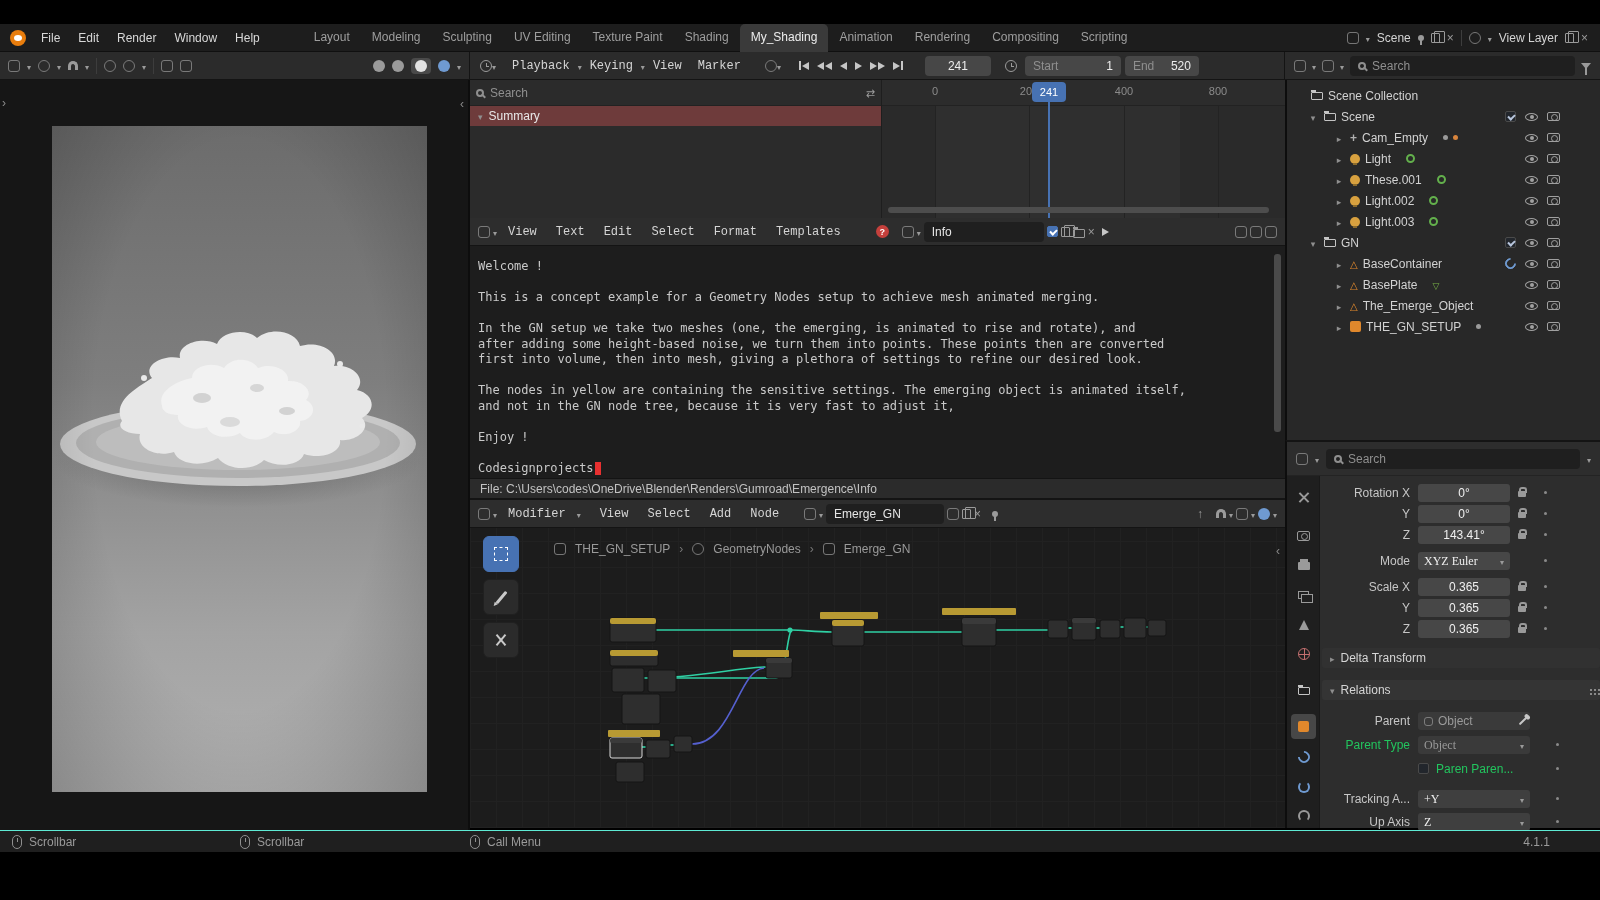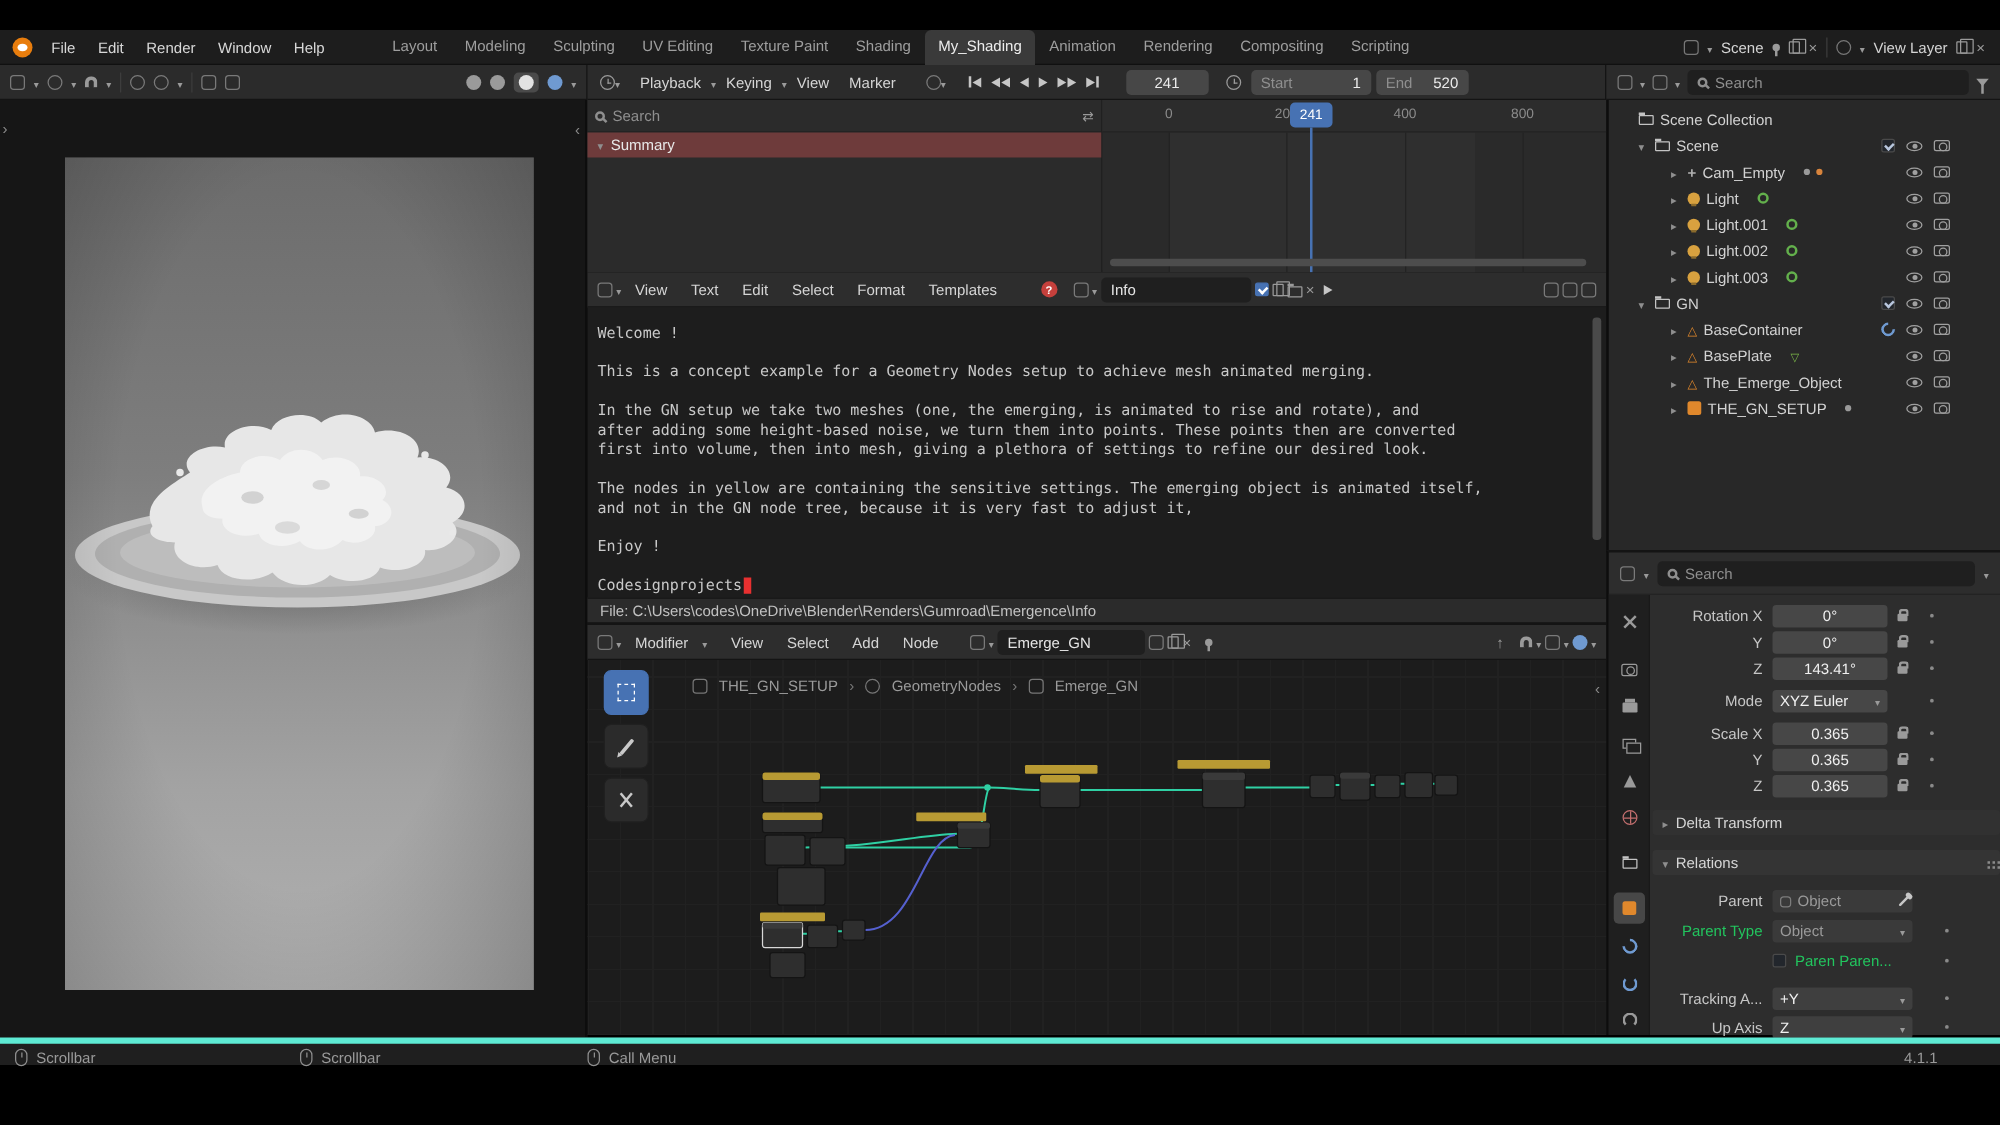--- a/index.html
+++ b/index.html
@@ -83,21 +83,21 @@
 #ws-tabs{display:flex;margin-left:34px;height:28px;align-items:stretch;}
 .tab{padding:6px 11px 0;color:#9e9e9e;border-radius:5px 5px 0 0;}
 .tab.active{background:#3a3a3a;color:#ededed;}
 #tb-right{margin-left:auto;display:flex;align-items:center;gap:7px;padding-right:12px;}
 
 
 .strip{position:absolute;top:52px;height:28px;background:#2b2b2b;display:flex;align-items:center;border-bottom:1px solid #141414;}
 #vp-header{left:0;width:470px;border-right:1px solid #141414;gap:7px;padding:0 8px;}
 #tl-header{left:470px;width:815px;border-right:1px solid #141414;}
 #ol-header{left:1285px;width:315px;gap:6px;padding:0 9px;}
-.hmenu{padding:0 8px;color:#d5d5d5;}
+.hmenu{padding:0 8px;color:#d5d5d5;font-family:Liberation Mono, monospace;}
 .field{background:#474747;border-radius:4px;height:20px;display:flex;align-items:center;color:#ececec;}
 .darkfield{background:#1f1f1f;border-radius:4px;height:20px;display:flex;align-items:center;gap:6px;padding:0 8px;color:#8f8f8f;}
 
 
 #viewport{position:absolute;left:0;top:80px;width:470px;height:750px;background:#161616;border-right:2px solid #0d0d0d;}
 #render{position:absolute;left:52px;top:46px;width:375px;height:666px;overflow:hidden;
  background:linear-gradient(180deg,#6c6c6c,#7e7e7e 38%,#8c8c8c 52%,#a3a3a3 76%,#b1b1b1);}
 .vig{position:absolute;inset:0;background:radial-gradient(ellipse at 50% 45%,rgba(0,0,0,0) 55%,rgba(0,0,0,.22));}
 .plate-shadow{position:absolute;left:0;top:286px;width:372px;height:96px;border-radius:50%;background:radial-gradient(ellipse,rgba(50,50,50,.4),rgba(50,50,50,0) 70%);}
 .plate-rim{position:absolute;left:8px;top:276px;width:356px;height:84px;border-radius:50%;background:#c8c8c8;}
@@ -157,21 +157,21 @@
 #properties{position:absolute;left:1285px;top:440px;width:315px;height:388px;background:#2d2d2d;border-left:2px solid #0d0d0d;border-top:2px solid #141414;}
 .props-header{height:34px;display:flex;align-items:center;gap:7px;padding:0 9px;border-bottom:1px solid #232323;}
 #ptabs{position:absolute;left:0;top:34px;width:33px;bottom:0;background:#1f1f1f;border-right:1px solid #191919;}
 .ptab{position:absolute;left:4px;width:25px;height:25px;display:flex;align-items:center;justify-content:center;border-radius:4px;}
 .ptab.active{background:#474747;}
 #pmain{position:absolute;left:33px;top:34px;right:0;bottom:0;}
 .prow{position:absolute;left:0;width:282px;height:18px;}
 .plabel{position:absolute;left:0;width:90px;text-align:right;color:#c6c6c6;line-height:18px;white-space:nowrap;}
 .plabel.off{color:#22c55e;}
 .pfield{position:absolute;left:98px;width:92px;height:18px;background:#474747;border-radius:3px;display:flex;align-items:center;justify-content:center;color:#f0f0f0;}
-.pfield.dd{justify-content:space-between;padding:0 6px;}
+.pfield.dd{justify-content:space-between;padding:0 6px;font-family:Liberation Serif, serif;}
 .pfield.wide{width:112px;}
 .pfield.off{background:#3a3a3a;color:#9a9a9a;}
 .plock{position:absolute;left:198px;top:3px;}
 .pdot{position:absolute;left:224px;top:7px;width:3px;height:3px;border-radius:50%;background:#8a8a8a;}
 .psec{position:absolute;left:2px;width:278px;height:20px;background:#343434;border-radius:3px;display:flex;align-items:center;gap:6px;padding:0 8px;color:#d6d6d6;}
 .pcheck{position:absolute;left:98px;top:3px;}
 
 
 .ti-tool{position:relative;width:13px;height:13px;}
 .ti-tool::before,.ti-tool::after{content:"";position:absolute;left:6px;top:0;width:2px;height:13px;background:#9a9a9a;}
@@ -185,21 +185,21 @@
 .ti-layers::after{content:"";position:absolute;left:2px;top:2px;width:10px;height:7px;border:1px solid #9a9a9a;background:#1f1f1f;}
 .ti-scene{width:0;height:0;border-left:5px solid transparent;border-right:5px solid transparent;border-bottom:10px solid #9a9a9a;}
 .ti-world{width:12px;height:12px;border:1px solid #c36f6f;border-radius:50%;position:relative;}
 .ti-world::before{content:"";position:absolute;left:0;top:5px;width:10px;height:1px;background:#c36f6f;}
 .ti-world::after{content:"";position:absolute;left:5px;top:0;width:1px;height:10px;background:#c36f6f;}
 .ti-mod{width:12px;height:12px;border:2px solid #6f9ad1;border-radius:50%;border-left-color:transparent;transform:rotate(45deg);}
 .ti-phys{width:12px;height:12px;border:2px solid #6f9ad1;border-radius:50%;border-top-color:transparent;}
 .ti-con{width:12px;height:12px;border:2px solid #9a9a9a;border-radius:50%;border-bottom-color:transparent;}
 
 
-#statusbar{position:absolute;left:0;top:830px;width:1600px;height:22px;background:#1f1f1f;border-top:5px solid #5eead4;color:#9a9a9a;}
+#statusbar{position:absolute;left:0;top:830px;width:1600px;height:22px;background:#1f1f1f;border-top:1px solid #5eead4;color:#9a9a9a;}
 .sb-item{position:absolute;top:0;height:22px;display:flex;align-items:center;gap:7px;}
 </style>
 </head>
 <body>
 
 <div id="app">
 
   <div id="topbar">
     <span class="logo"></span>
     <span class="menu">File</span>
@@ -567,21 +567,21 @@
       <span class="ol-label">Light</span>
       <span class="gring" style="margin-left:10px"></span>
       <span class="right-ics">
           <span class="eye"></span>
           <span class="camic"></span>
         </span>
     </div>
     <div class="ol-row" style="padding-left:46px">
       <span class="arrow tri-rt"></span>
       <span class="bulb"></span>
-      <span class="ol-label">Light.001</span>
+      <span class="ol-label">These.001</span>
       <span class="gring" style="margin-left:10px"></span>
       <span class="right-ics">
           <span class="eye"></span>
           <span class="camic"></span>
         </span>
     </div>
     <div class="ol-row" style="padding-left:46px">
       <span class="arrow tri-rt"></span>
       <span class="bulb"></span>
       <span class="ol-label">Light.002</span>

